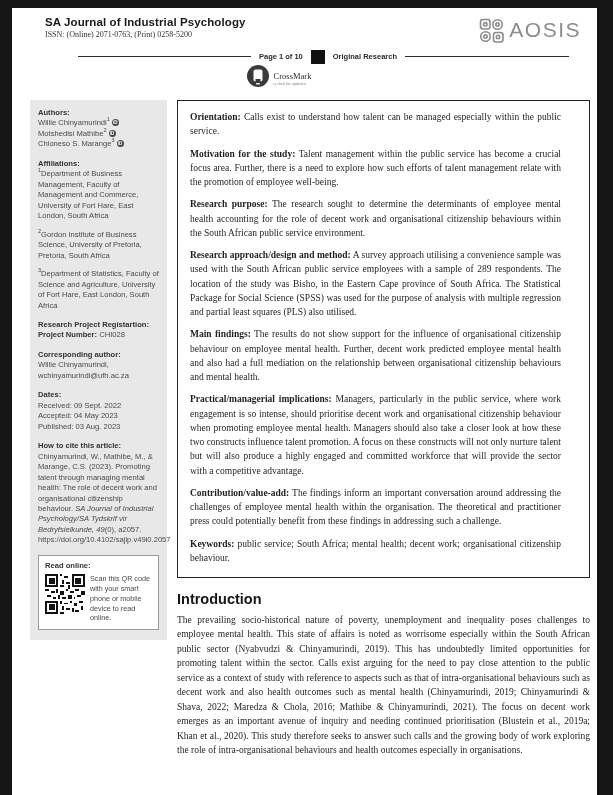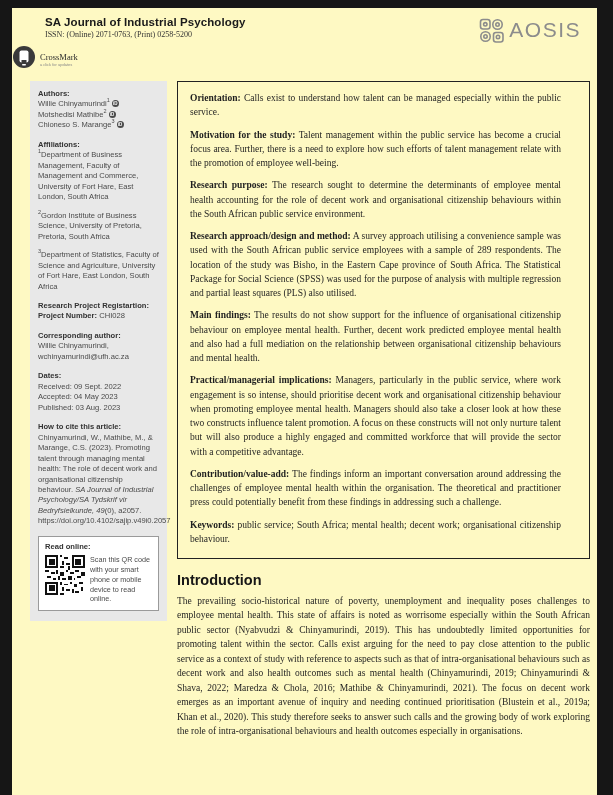--- a/index.html
+++ b/index.html
@@ -3,40 +3,40 @@
 <meta charset="utf-8">
 <style>
   html,body{margin:0;padding:0;}
   body{
     width:613px;height:795px;position:relative;background:#161616;
     font-family:"Liberation Sans",sans-serif;overflow:hidden;
     -webkit-font-smoothing:antialiased;
   }
   .page{
     position:absolute;left:12px;top:8px;width:585px;height:787px;
-    background:#fef9c3;color:#1f1f1f;
+    background:#ffffff;color:#1f1f1f;
   }
   
   .header{position:relative;padding:8px 14px 0 33px;}
   .journal-name{font-size:11.5px;font-weight:bold;color:#1a1a1a;letter-spacing:.1px;}
   .issn-line{font-size:8px;color:#333;margin-top:2px;font-family:"Liberation Serif",serif;}
   .aosis-logo{position:absolute;right:16px;top:10px;display:flex;align-items:flex-start;gap:4px;}
   .aosis-word{font-size:21px;color:#8c8c8c;letter-spacing:1.5px;font-weight:400;}
   .divider-row{display:flex;align-items:center;margin:10px 14px 0 33px;height:15px;}
   .rule{height:1.5px;background:#2b2b2b;}
   .rule-left{width:173px;}
   .rule-right{flex:1;}
   .divider-row .divider-label{font-size:7.5px;font-weight:bold;color:#2b2b2b;margin:0 8px;white-space:nowrap;}
   .black-square{width:14px;height:14px;background:#111;flex:0 0 auto;}
   
   .doc-title{
     margin-top:26px;text-align:center;font-size:19.5px;line-height:1.32;
     font-weight:bold;color:#161616;white-space:pre-line;letter-spacing:.1px;
   }
-  .crossmark-row{display:flex;justify-content:flex-start;margin:6px 52px 0 0;}
+  .crossmark-row{display:flex;justify-content:center;margin:0 52px 0 0;}
   .crossmark{display:flex;align-items:center;gap:4px;}
   .crossmark-texts{display:flex;flex-direction:column;}
   .crossmark-label{font-size:8.5px;color:#2b2b2b;font-family:"Liberation Serif",serif;}
   .crossmark-sub{font-size:4px;color:#888;}
   
   .content{display:flex;align-items:flex-start;margin:8px 7px 0 18px;}
   .sidebar{
     width:137px;flex:0 0 137px;background:#e8e8e8;padding:8px 8px 10px 8px;
     box-sizing:border-box;font-size:7.6px;line-height:1.38;color:#4a4a4a;
   }
@@ -89,20 +89,27 @@
             <circle cx="6.5" cy="18.5" r="4.7"></circle>
             <rect x="14.5" y="14.5" width="9.5" height="9.5" rx="2.5"></rect>
             <circle cx="6.3" cy="6.3" r="1.7"></circle>
             <circle cx="18.5" cy="6.5" r="1.7"></circle>
             <circle cx="6.5" cy="18.5" r="1.7"></circle>
             <circle cx="19" cy="19" r="1.7"></circle>
           </g>
         </svg>
       </span>
       <span class="aosis-word">AOSIS</span>
+    </div>
+    <div class="divider-row">
+      <div class="rule rule-left"></div>
+      <div class="divider-label">Page 1 of 10</div>
+      <div class="black-square"></div>
+      <div class="divider-label">Original Research</div>
+      <div class="rule rule-right"></div>
     </div>
   </div>
 
 
   <div class="crossmark-row">
     <div class="crossmark">
       <span>
         <svg width="24" height="24" viewBox="0 0 24 24">
           <circle cx="12" cy="12" r="11" fill="#3a3a3a"></circle>
           <rect x="7.5" y="5.5" width="9" height="12" rx="2" fill="#ffffff"></rect>

